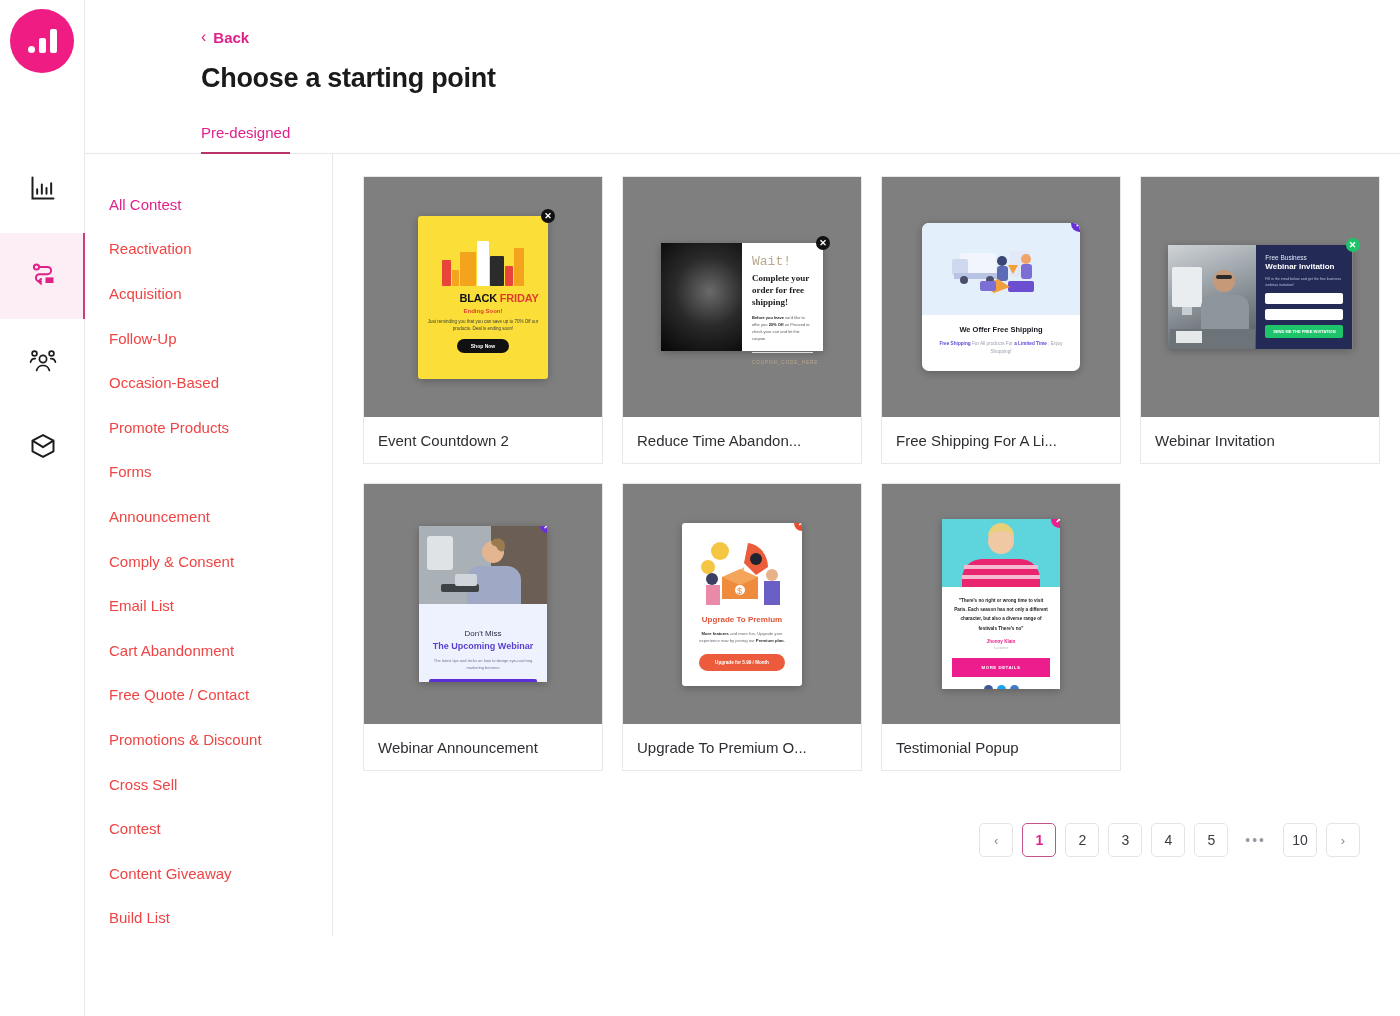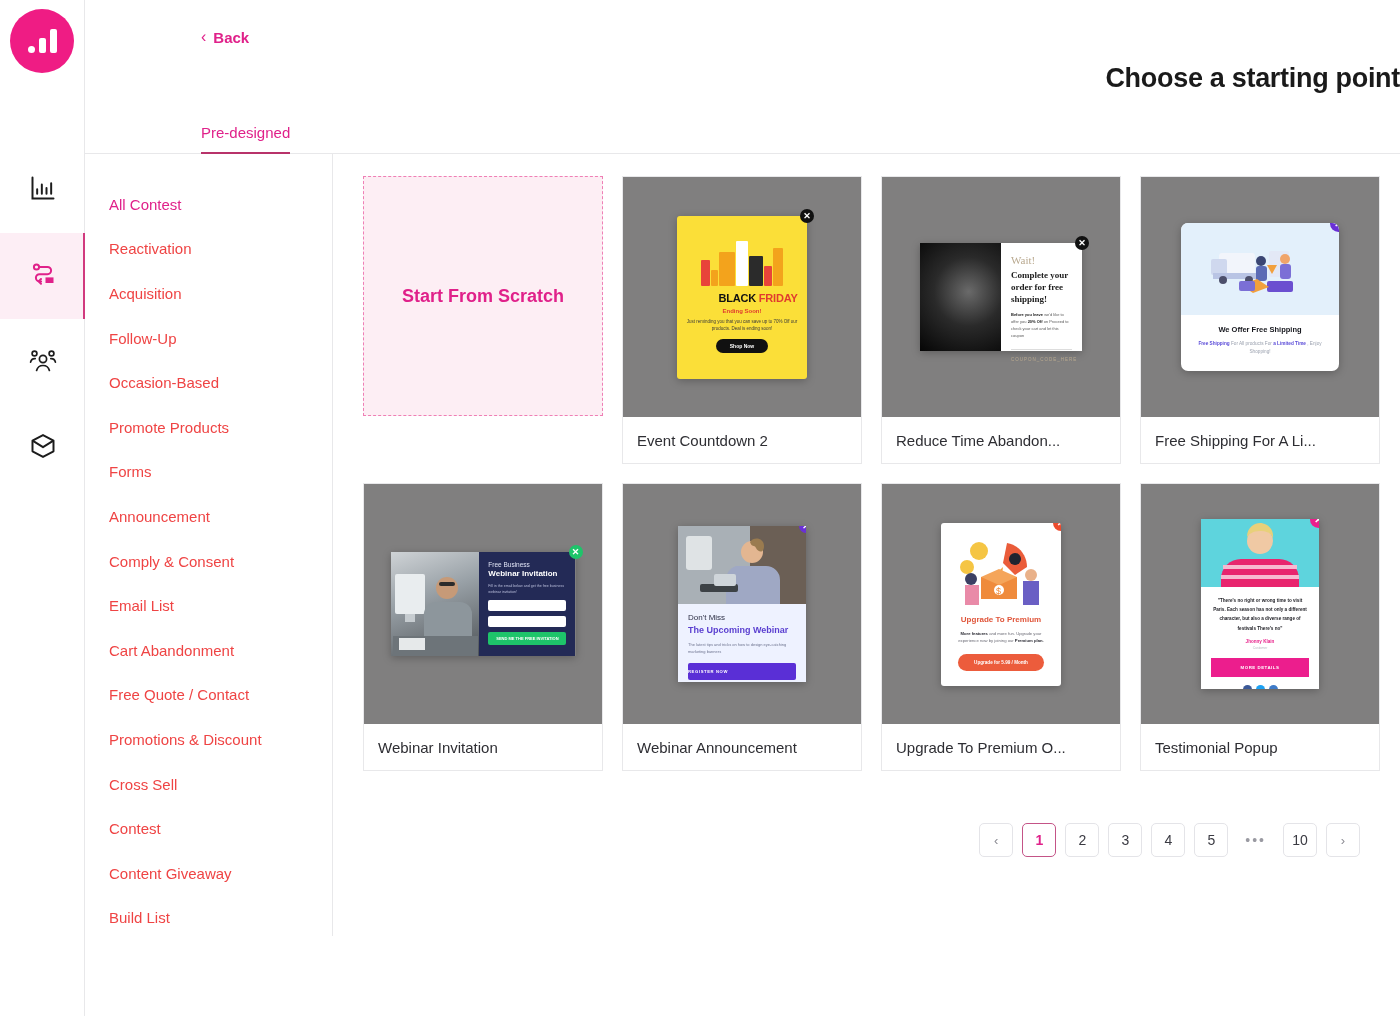--- a/index.html
+++ b/index.html
@@ -45,21 +45,21 @@
   
   .main { flex: 1; display: flex; flex-direction: column; min-width: 0; }
   .head { padding: 28px 0 0 116px; }
   .back {
     display: inline-flex; align-items: center; gap: 7px;
     color: #e0218a; font-size: 15px; font-weight: bold; cursor: pointer;
   }
   .back .chev { font-size: 16px; font-weight: normal; line-height: 1; }
   .title {
     margin-top: 17px;
-    font-size: 27px; font-weight: bold; color: #1a1a1a; letter-spacing: -0.3px; text-align: right;
+    font-size: 27px; font-weight: bold; color: #1a1a1a; letter-spacing: -0.3px;
   }
   .tabs {
     margin-top: 30px; padding-left: 116px;
     border-bottom: 1px solid #e8e8ea;
     display: flex;
   }
   .tab {
     font-size: 15px; color: #e0218a; padding: 0 0 11px 0;
     margin-right: 28px; cursor: pointer;
     border-bottom: 2px solid #b8336a; margin-bottom: -1px;
@@ -132,21 +132,21 @@
   .bf-s { font-size: 6px; font-weight: bold; color: #e03b2f; margin-top: 4px; }
   .bf-p { font-size: 4.5px; color: #3b3b3b; text-align: center; margin-top: 4px; line-height: 1.6; }
   .bf-btn { margin-top: 7px; background: #111; color: #fff; font-size: 5px;
             padding: 4px 14px; border-radius: 9px; font-weight: bold; }
 
   
   .p-ca { width: 162px; height: 108px; display: flex; background: #fff; }
   .ca-img { width: 50%; background:
       radial-gradient(circle at 60% 45%, #6a6a6a 0%, #2a2a2a 45%, #050505 100%); }
   .ca-r { width: 50%; padding: 11px 10px; }
-  .ca-w { font-family: Liberation Serif, serif; font-size: 11px; color: #b9a98f; }
+  .ca-w { font-family: Liberation Mono, monospace; font-size: 13px; color: #b9a98f; }
   .ca-h { font-family: "Liberation Serif", serif; font-size: 9px; font-weight: bold;
           color: #1b1b1b; line-height: 1.35; margin-top: 3px; }
   .ca-p { font-size: 4px; color: #5a5a5a; margin-top: 7px; line-height: 1.7; }
   .ca-p b { color: #1b1b1b; }
   .ca-d { border-top: 1px solid #ddd; margin-top: 9px; }
   .ca-c { font-size: 4.5px; color: #b9a98f; letter-spacing: 1px; text-align: center; margin-top: 7px; }
 
   
   .p-fs { width: 158px; height: 148px; background: #fff; border-radius: 7px; overflow: hidden; }
   .fs-img { height: 92px; background: #e3f0fb; position: relative; }
@@ -164,21 +164,21 @@
   .wi-2 { font-size: 8px; font-weight: bold; color: #fff; margin-top: 1px; }
   .wi-3 { font-size: 3.6px; color: #b9bedb; margin-top: 5px; line-height: 1.7; }
   .wi-in { height: 11px; background: #fff; border-radius: 2px; margin-top: 5px; }
   .wi-btn { height: 13px; background: #1ec46a; border-radius: 2px; margin-top: 5px;
             display:flex;align-items:center;justify-content:center;color:#fff;font-size:4px;font-weight:bold;}
 
   
   .p-wa { width: 128px; height: 156px; background: #eef2ff; overflow: hidden; }
   .wa-img { height: 78px; background:
       linear-gradient(150deg,#b9bfc4 0%, #8d949c 45%, #56606b 100%); }
-  .wa-b { padding: 9px 10px 0; }
+  .wa-b { padding: 25px 10px 0; text-align: center; }
   .wa-1 { font-size: 8px; color: #2c2f45; }
   .wa-2 { font-size: 9px; font-weight: bold; color: #5a3fd0; margin-top: 3px; }
   .wa-3 { font-size: 4px; color: #6f7590; margin-top: 6px; line-height: 1.8; }
   .wa-btn { background: #5a2fd6; color: #fff; font-size: 4.2px; font-weight: bold;
             padding: 6px 0; border-radius: 2px; margin-top: 8px; letter-spacing: .6px; }
 
   
   .p-up { width: 120px; height: 163px; background: #fff; border-radius: 3px; overflow: hidden;
           display: flex; flex-direction: column; align-items: center; padding-top: 10px; }
   .up-art { width: 100%; height: 76px; position: relative; }
@@ -303,23 +303,20 @@
         <div class="cat">Promotions &amp; Discount</div>
         <div class="cat">Cross Sell</div>
         <div class="cat">Contest</div>
         <div class="cat">Content Giveaway</div>
         <div class="cat">Build List</div>
       </div>
 
       <div class="content">
         <div class="grid">
 
-          <div class="scratch">
-            <span>Start From Scratch</span>
-          </div>
 
           <div class="card">
             <div class="thumb">
               <div class="pop p-bf">
                 <div class="xb" style="background:#111">✕</div>
                 <div class="bf-art">
                   <i style="width:9px;height:26px;background:#e8443a"></i>
                   <i style="width:7px;height:16px;background:#f3a31c"></i>
                   <i style="width:16px;height:34px;background:#f3a31c"></i>
                   <i style="width:12px;height:45px;background:#fff"></i>

